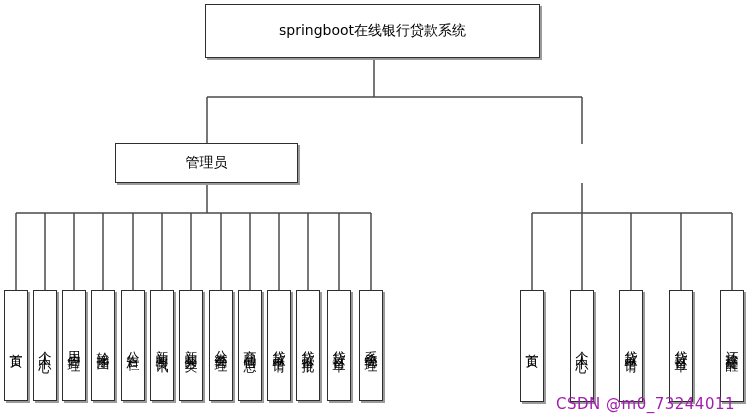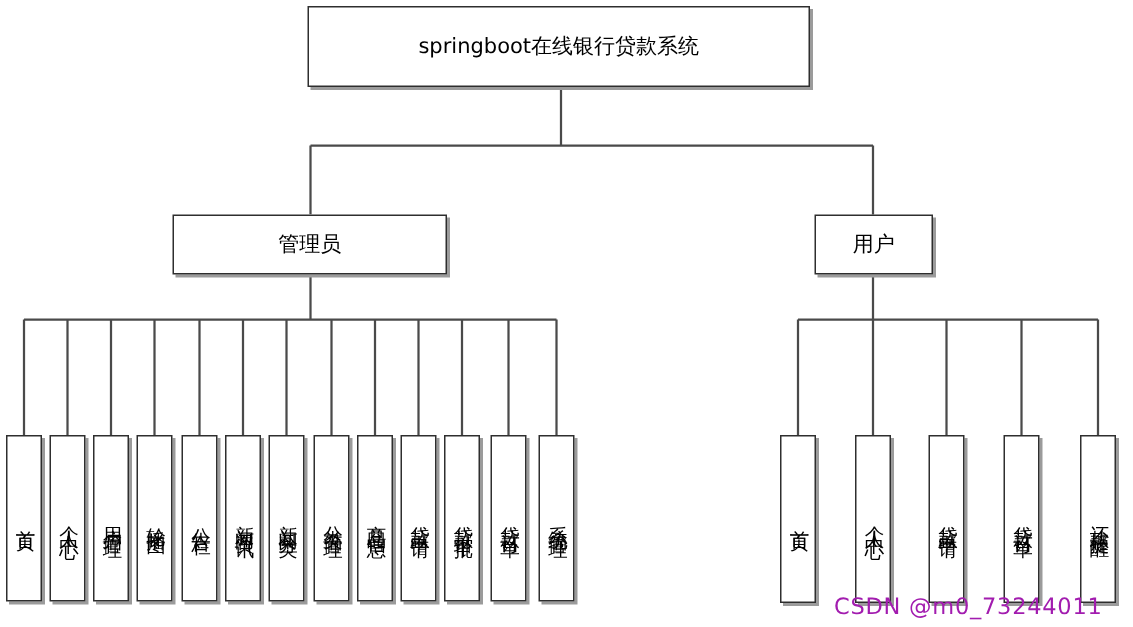--- a/index.html
+++ b/index.html
@@ -113,23 +113,20 @@
     <line x1="732" y1="213" x2="732" y2="290"></line>
   </svg>
 
   <div class="node root-node">
     <span>springboot在线银行贷款系统</span>
   </div>
 
   <div class="node branch-node branch-admin">
     <span>管理员</span>
   </div>
-  <div class="node branch-node branch-user">
-    <span>用户</span>
-  </div>
 
   <div class="node leaf" style="left:4px">
     <span class="vtext">首页</span>
   </div>
   <div class="node leaf" style="left:33px">
     <span class="vtext">个人中心</span>
   </div>
   <div class="node leaf" style="left:62px">
     <span class="vtext">用户管理</span>
   </div>

